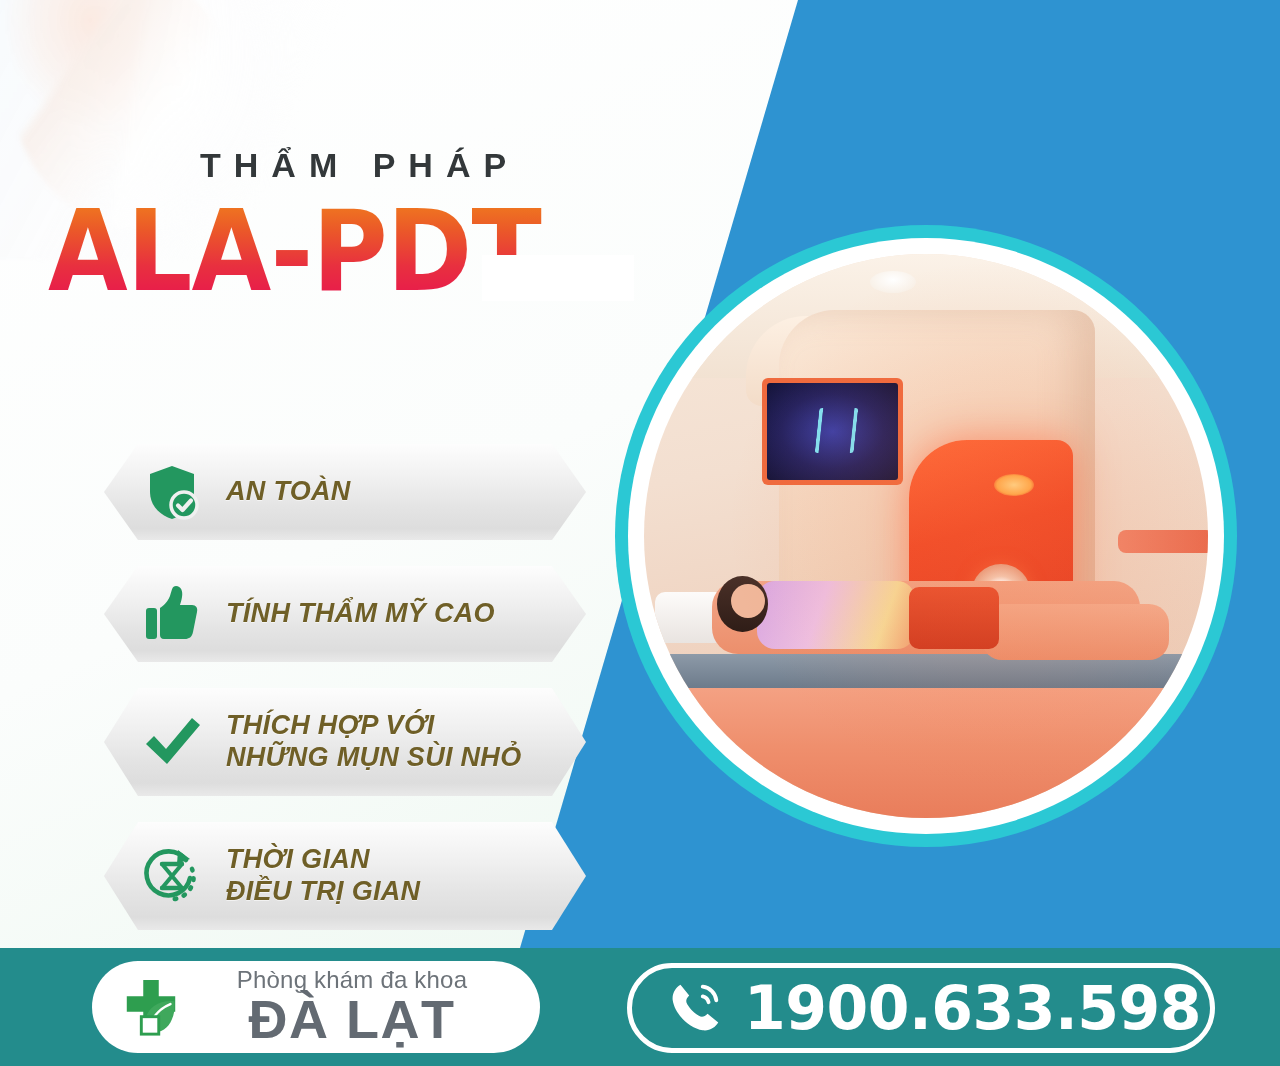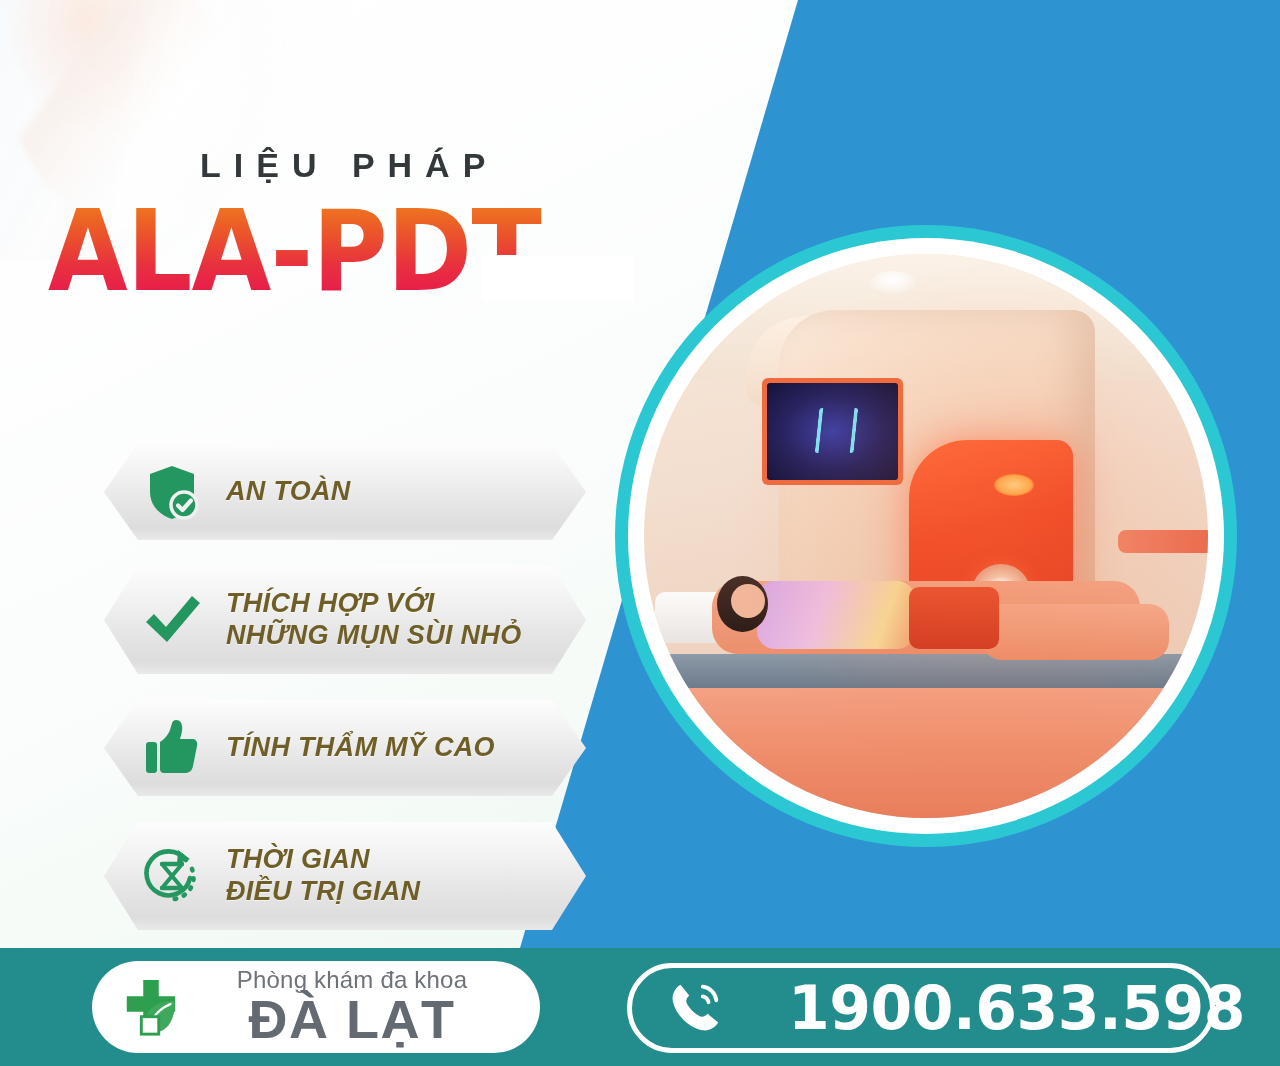--- a/index.html
+++ b/index.html
@@ -179,75 +179,75 @@
   .clinic-name {
     font-size:54px; font-weight:bold; color:#636A72;
     letter-spacing:1.5px; margin-top:2px;
   }
 
   
   .phone-pill {
     position:absolute; left:627px; top:963px;
     width:588px; height:90px;
     border:5px solid #ffffff; border-radius:45px;
-    display:flex; align-items:center; padding-left:32px;gap:44px;
+    display:flex; align-items:center; padding-left:32px;
   }
   .phone-icon { width:62px; height:62px; flex:0 0 auto; color:#ffffff; margin-right:18px; }
   .phone-icon svg { width:100%; height:100%; display:block; }
   .phone-number {
     font-size:60px; font-weight:bold; color:#ffffff; letter-spacing:-.5px;
     font-family:"DejaVu Sans", sans-serif;
   }
 </style>
 </head>
 <body>
 
 <div id="poster" style="--blue:#2E93D1; --teal:#238C8C;">
 
   <div class="watermark"></div>
   <div class="blue-wedge"></div>
 
   <div class="headline">
-    <div class="kicker">LIỆU PHÁP</div>
+    <div class="kicker">THẨM PHÁP</div>
     <div class="brand">ALA-PDT</div>
   </div>
   <div class="redaction"></div>
 
   <div class="badges">
 
     <div class="badge">
       <span class="badge-icon">
         <svg viewBox="0 0 64 64" fill="none">
           <path d="M32 6 L54 14 V32 C54 46 44 55 32 59 C20 55 10 46 10 32 V14 Z" fill="currentColor"></path>
           <circle cx="44" cy="45" r="13" fill="currentColor" stroke="#f0f0f0" stroke-width="3.5"></circle>
           <path d="M38 45.5 L42.5 50 L51 40.5" stroke="#f0f0f0" stroke-width="4.2" stroke-linecap="round" stroke-linejoin="round" fill="none"></path>
         </svg>
       </span>
       <span class="badge-label">AN TOÀN</span>
     </div>
 
-    <div class="badge two-line">
-      <span class="badge-icon">
-        <svg viewBox="0 0 64 64" fill="none">
-          <path d="M6 34 L14 26 L26 39 L52 8 L60 15 L27 54 Z" fill="currentColor"></path>
-        </svg>
-      </span>
-      <span class="badge-label">THÍCH HỢP VỚI
-NHỮNG MỤN SÙI NHỎ</span>
-    </div>
-
     <div class="badge">
       <span class="badge-icon">
         <svg viewBox="0 0 64 64" fill="none">
           <path d="M20 26 C20 26 27 22 30 14 C32 8 32 4 36 4 C41 4 43 9 42 15 C41.4 19 40 23 40 23 L52 23
                    C56 23 58 26 57 30 L53 50 C52 55 49 57 45 57 L24 57 C21 57 20 55 20 53 Z" fill="currentColor"></path>
           <rect x="6" y="26" width="11" height="31" rx="3" fill="currentColor"></rect>
         </svg>
       </span>
       <span class="badge-label">TÍNH THẨM MỸ CAO</span>
+    </div>
+
+    <div class="badge two-line">
+      <span class="badge-icon">
+        <svg viewBox="0 0 64 64" fill="none">
+          <path d="M6 34 L14 26 L26 39 L52 8 L60 15 L27 54 Z" fill="currentColor"></path>
+        </svg>
+      </span>
+      <span class="badge-label">THÍCH HỢP VỚI
+NHỮNG MỤN SÙI NHỎ</span>
     </div>
 
     <div class="badge two-line">
       <span class="badge-icon">
         <svg viewBox="0 0 64 64" fill="none" stroke="currentColor">
           <path d="M46 16 A22 22 0 1 0 50 34" stroke-width="4.6" fill="none" stroke-linecap="round"></path>
           <path d="M38 6 L50 15 L37 20 Z" fill="currentColor" stroke="none"></path>
           <path d="M52 25 A22 22 0 0 1 34 55" stroke-width="4.6" fill="none" stroke-linecap="round" stroke-dasharray="1.5 8"></path>
           <path d="M22 20 H42 L32 32 L42 44 H22 L32 32 Z" stroke-width="4" fill="none" stroke-linejoin="round"></path>
           <path d="M22 20 H42" stroke-width="4.4" stroke-linecap="round"></path>

